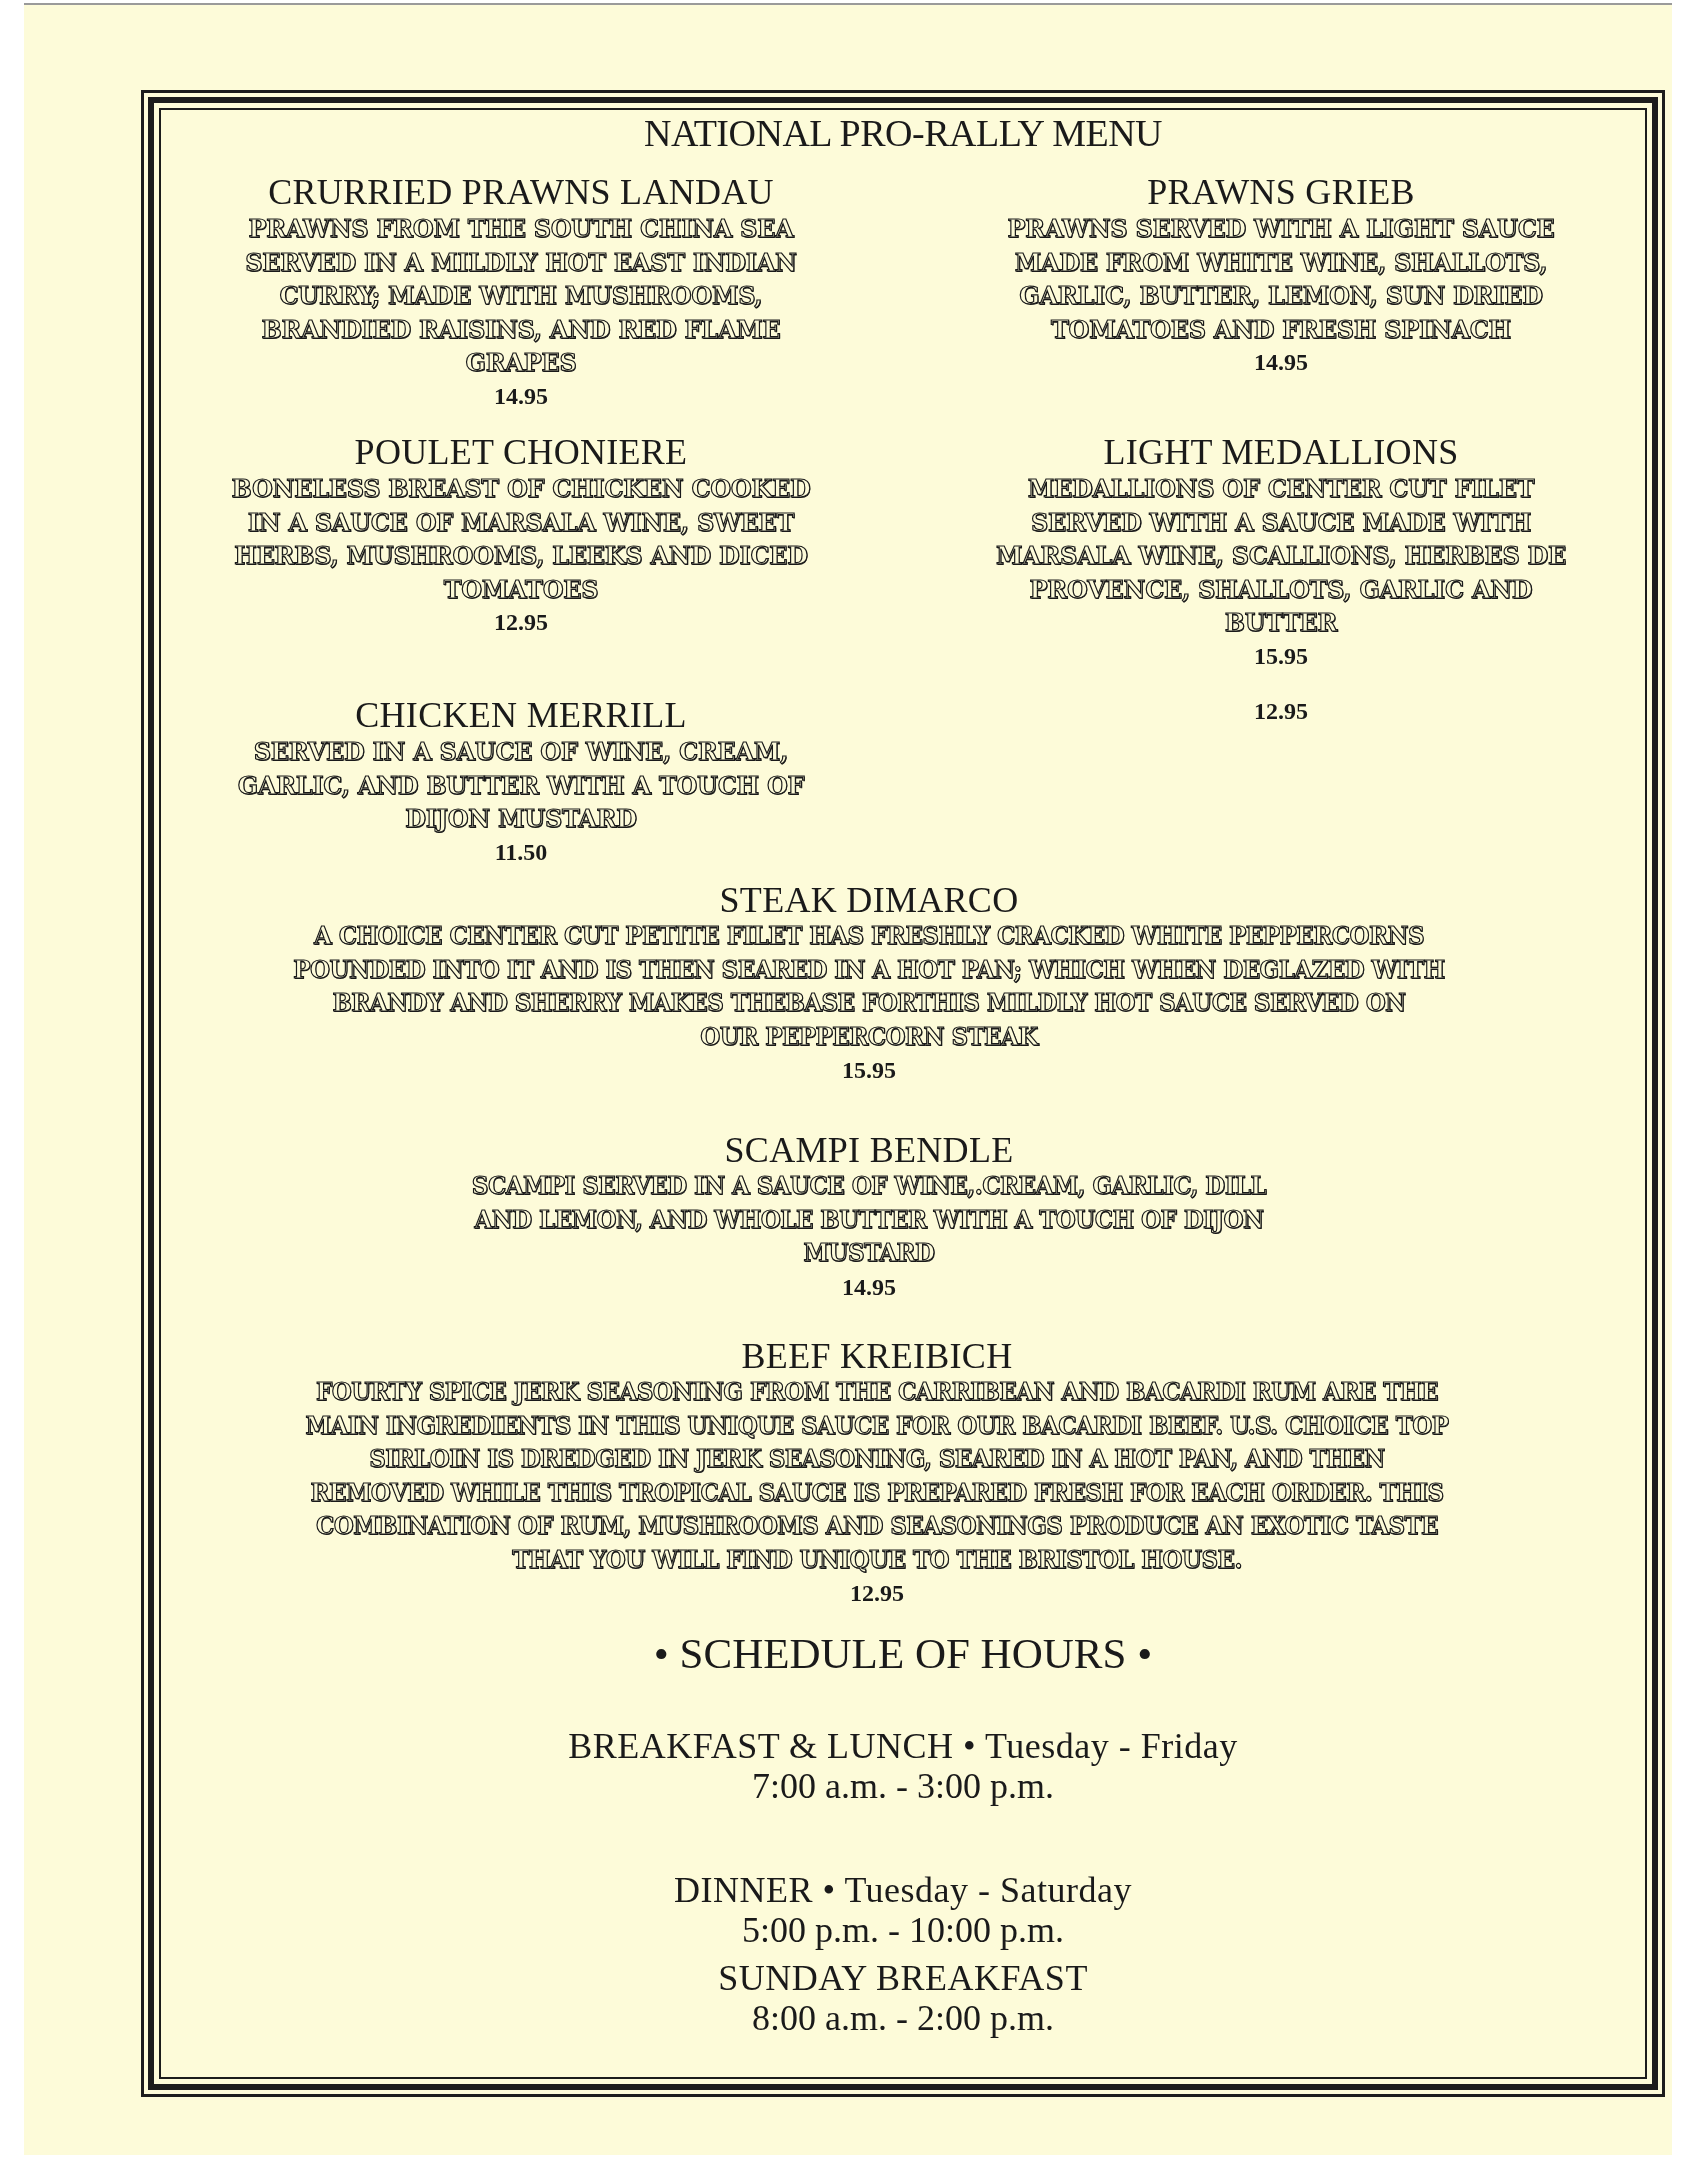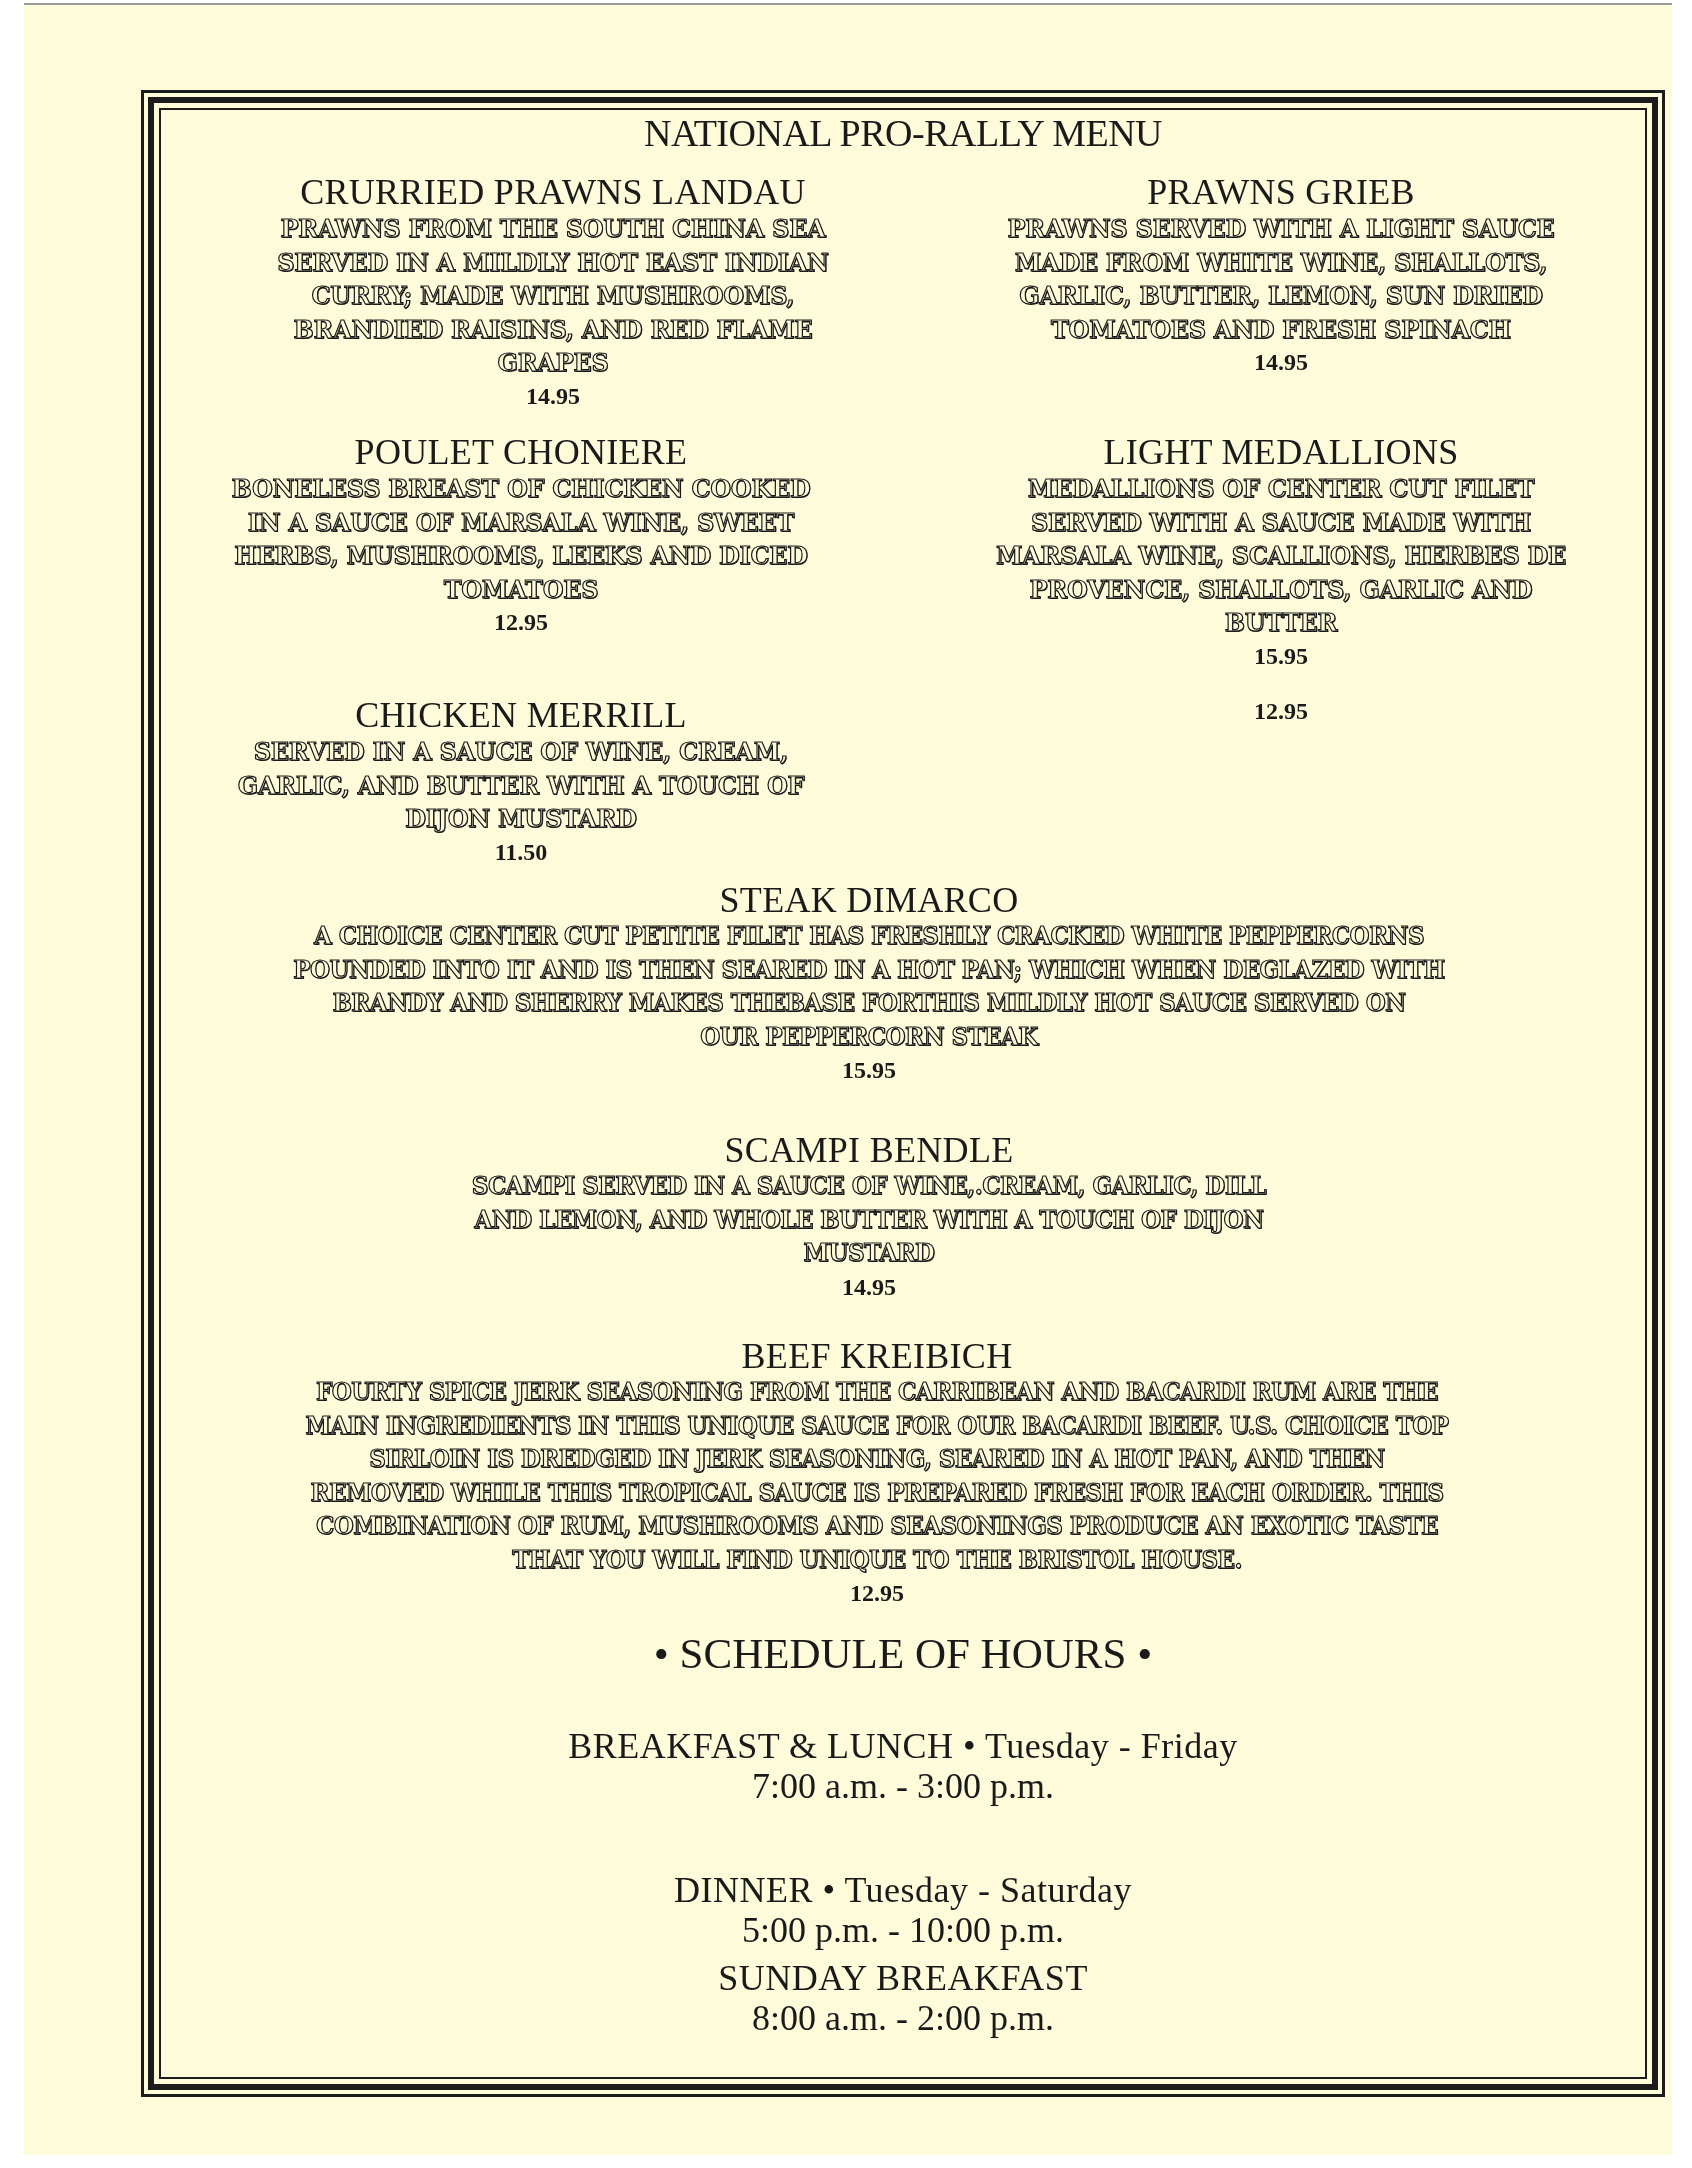--- a/index.html
+++ b/index.html
@@ -115,21 +115,21 @@
 
 <div class="frame">
   <div class="frame-mid"></div>
   <div class="frame-inner"></div>
 </div>
 
 <div class="content">
 
   <div class="menu-title">NATIONAL PRO-RALLY MENU</div>
 
-  <div class="item col-left" style="top:82px;padding-left:32px;">
+  <div class="item col-left" style="top:82px;">
     <div class="item-name">CRURRIED PRAWNS LANDAU</div>
     <div class="item-desc">PRAWNS FROM THE SOUTH  CHINA SEA
 SERVED IN A MILDLY HOT EAST INDIAN
 CURRY; MADE WITH MUSHROOMS,
 BRANDIED RAISINS, AND RED FLAME
 GRAPES</div>
     <div class="item-price">14.95</div>
   </div>
 
   <div class="item col-right" style="top:82px;">

